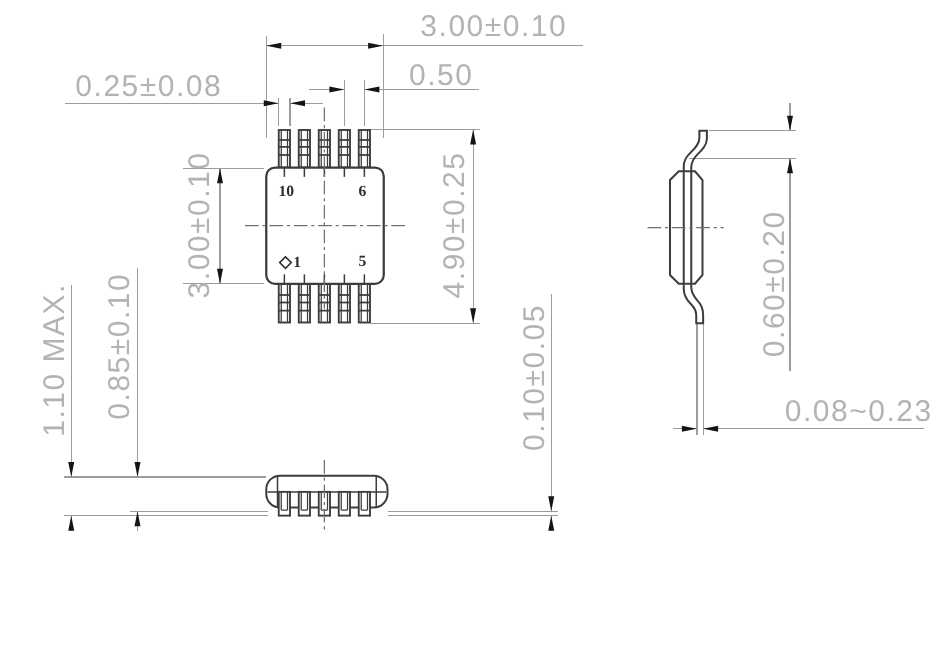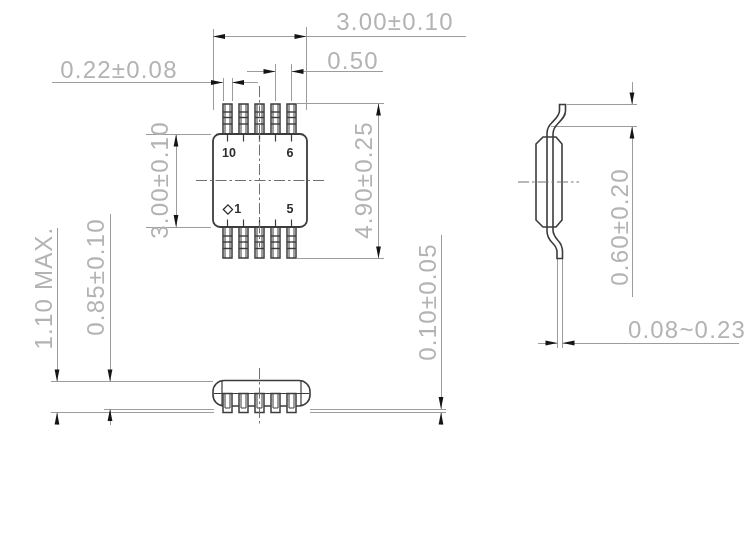--- a/index.html
+++ b/index.html
@@ -3,21 +3,21 @@
 <meta charset="utf-8">
 <style>
   html,body{margin:0;padding:0;background:#fff;}
   #canvas{position:relative;width:750px;height:425px;background:#ffffff;overflow:hidden;
           font-family:"Liberation Sans",sans-serif;}
   #canvas svg{position:absolute;left:0;top:0;}
   .dtxt{position:absolute;color:#b3b3b3;font-size:24px;letter-spacing:1.2px;white-space:nowrap;
         transform:translate(-50%,-50%);line-height:1;}
   .dtxt.vert{transform:translate(-50%,-50%) rotate(-90deg);}
   .ptxt{position:absolute;color:#2d2d2d;font-size:12.5px;font-weight:bold;white-space:nowrap;
-        transform:translate(-50%,-50%);line-height:1;display:flex;align-items:center;}
+        transform:translate(-50%,-50%);line-height:1;display:flex;align-items:center;font-family:Liberation Serif, serif;}
   .ptxt .marker{font-size:13.5px;font-weight:bold;margin-right:1px;}
 </style>
 </head>
 <body>
 
 <div id="canvas">
 
 <svg width="750" height="536" viewBox="0 0 750 536">
 
   <g stroke="#9c9c9c" stroke-width="1" fill="none" shape-rendering="crispEdges">
@@ -243,21 +243,21 @@
              C549,239.5 547,236 547,231
              L547,133
              C547,129 549,125.5 552,122.5
              C555.5,119 559.5,115.5 559.5,110.5 Z" fill="none" stroke="#3c3c3c" stroke-width="1.6"></path>
     <line x1="518" y1="182" x2="579" y2="182" stroke="#707070" stroke-width="1" stroke-dasharray="11 3 2.5 3"></line>
   </g>
 </svg>
 
   <div class="dtxt" style="left:395px;top:22px;">3.00±0.10</div>
   <div class="dtxt" style="left:353px;top:61px;">0.50</div>
-  <div class="dtxt" style="left:119px;top:70px;">0.22±0.08</div>
+  <div class="dtxt" style="left:119px;top:70px;">0.25±0.08</div>
   <div class="dtxt vert" style="left:160px;top:180px;">3.00±0.10</div>
   <div class="dtxt vert" style="left:364px;top:180px;">4.90±0.25</div>
   <div class="dtxt vert" style="left:44px;top:288px;">1.10 MAX.</div>
   <div class="dtxt vert" style="left:96px;top:277px;">0.85±0.10</div>
   <div class="dtxt vert" style="left:428px;top:302px;">0.10±0.05</div>
   <div class="dtxt vert" style="left:620px;top:227px;">0.60±0.20</div>
   <div class="dtxt" style="left:687px;top:330px;">0.08~0.23</div>
 
   <div class="ptxt" style="left:229px;top:153px;">10</div>
   <div class="ptxt" style="left:290px;top:153px;">6</div>

